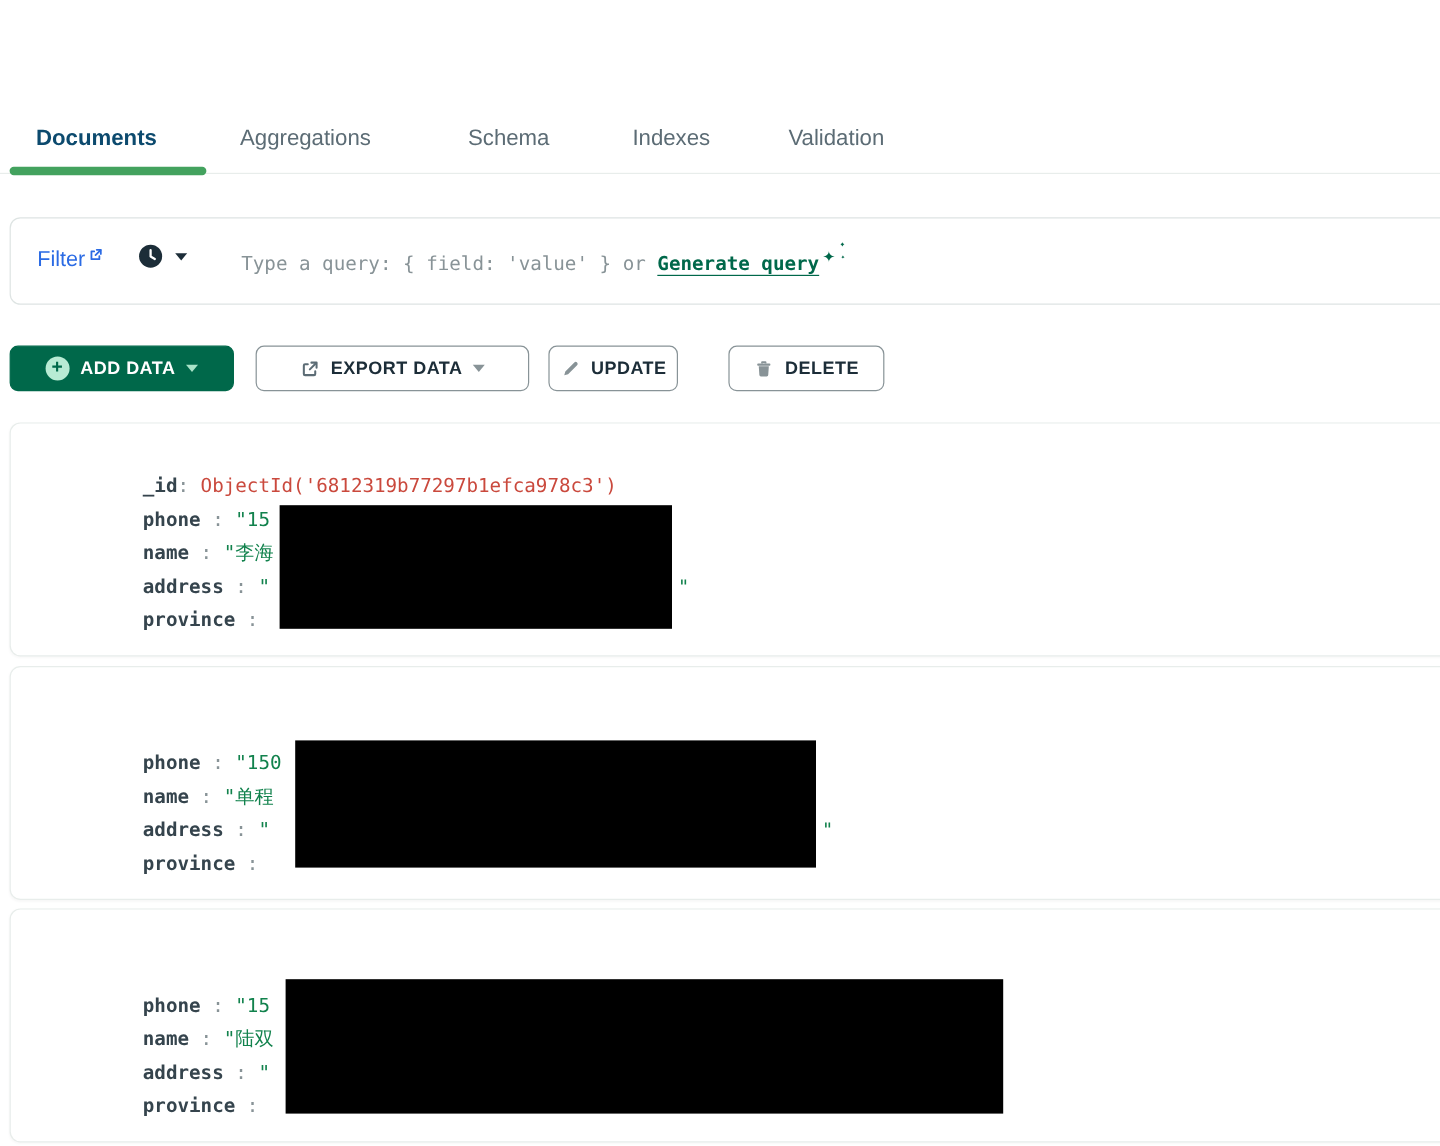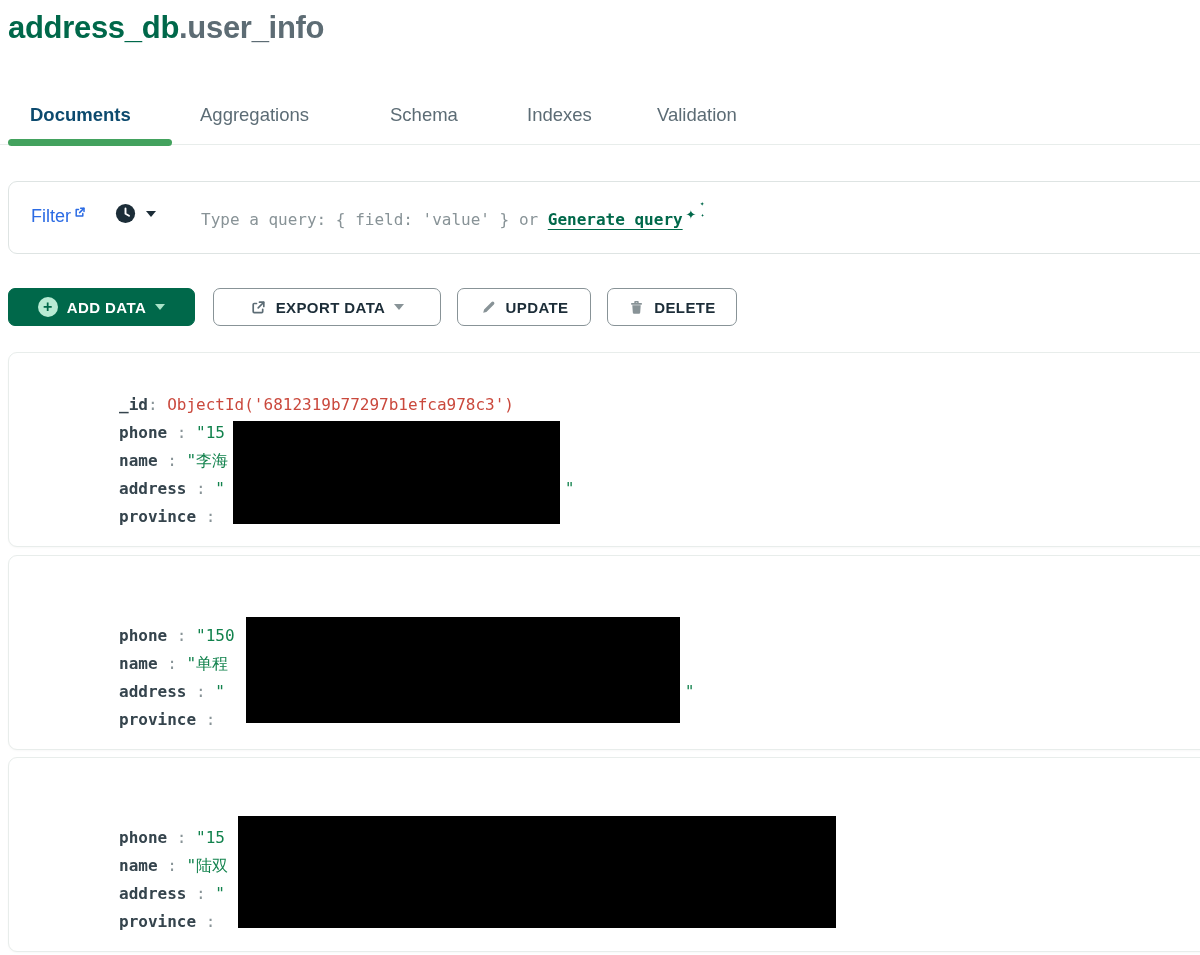--- a/index.html
+++ b/index.html
@@ -64,21 +64,20 @@
     color: #12824D; height: 28px; line-height: 28px; }
   .redaction { position: absolute; background: #000; }
 
   svg { display: block; }
 </style>
 </head>
 <body>
 
 <div class="page">
 
-  <h1 class="page-title"><span class="db">address_db</span><span class="sep">.</span><span class="coll">user_info</span></h1>
 
   <div class="tab-label active" style="left:30px;">Documents</div>
   <div class="tab-label" style="left:200px;">Aggregations</div>
   <div class="tab-label" style="left:390px;">Schema</div>
   <div class="tab-label" style="left:527px;">Indexes</div>
   <div class="tab-label" style="left:657px;">Validation</div>
   <div class="tabs-hairline"></div>
   <div class="tab-underline"></div>
 
   <div class="query-bar">
@@ -113,21 +112,21 @@
     <span>
       <svg width="17" height="17" viewBox="0 0 17 17" fill="none" stroke="#5C6C75" stroke-width="1.7" stroke-linecap="round" stroke-linejoin="round">
         <path d="M6.5 4.5 H4.2 a1 1 0 0 0 -1 1 V12.6 a1 1 0 0 0 1 1 H11.7 a1 1 0 0 0 1 -1 V10.3"></path>
         <path d="M9.5 3.2 H13.8 V7.5"></path>
         <path d="M13.5 3.5 L8.2 8.8"></path>
       </svg>
     </span>
     <span>EXPORT DATA</span>
     <span class="caret gray"></span>
   </button>
-  <button class="btn" style="left:457px; width:134px;align-items:center;">
+  <button class="btn" style="left:457px; width:108px;align-items:center;">
     <span>
       <svg width="17" height="17" viewBox="0 0 17 17" fill="#889397">
         <path d="M3.2 13.8 L4.1 10.6 L11.6 3.1 a1.6 1.6 0 0 1 2.3 2.3 L6.4 12.9 L3.2 13.8 Z"></path>
       </svg>
     </span>
     <span>UPDATE</span>
   </button>
   <button class="btn" style="left:607px; width:130px;">
     <span>
       <svg width="17" height="17" viewBox="0 0 17 17" fill="#889397">

